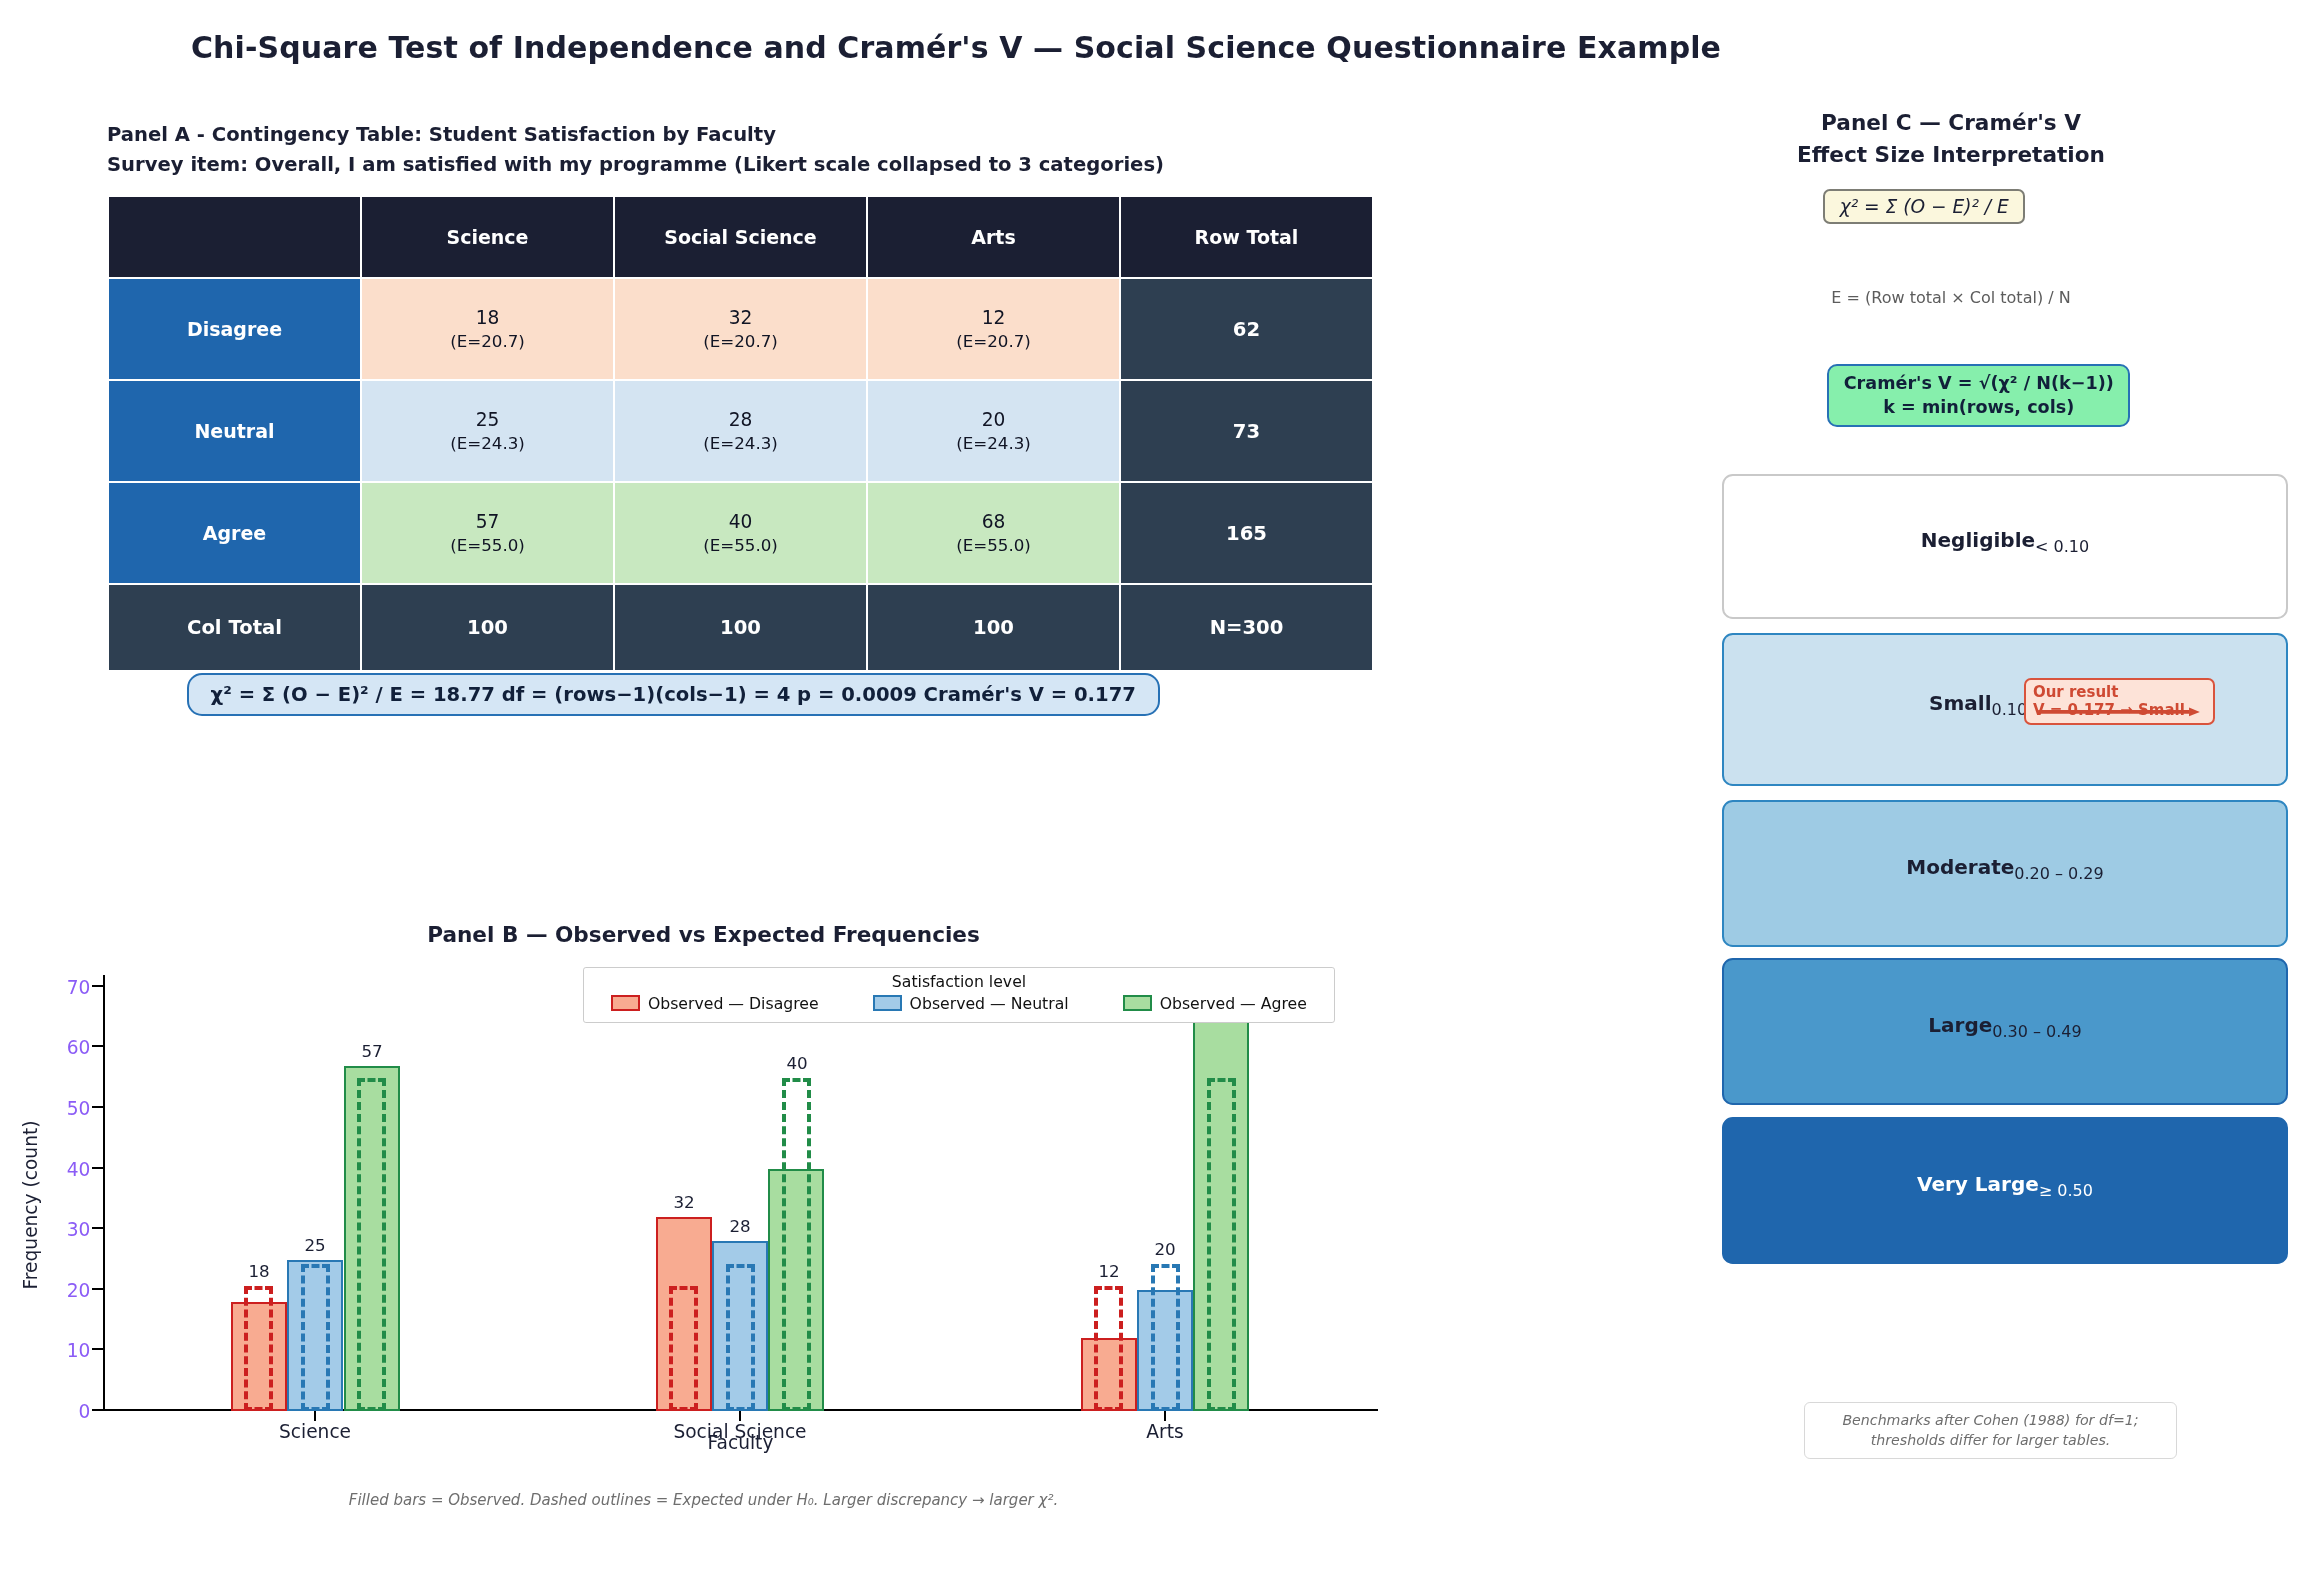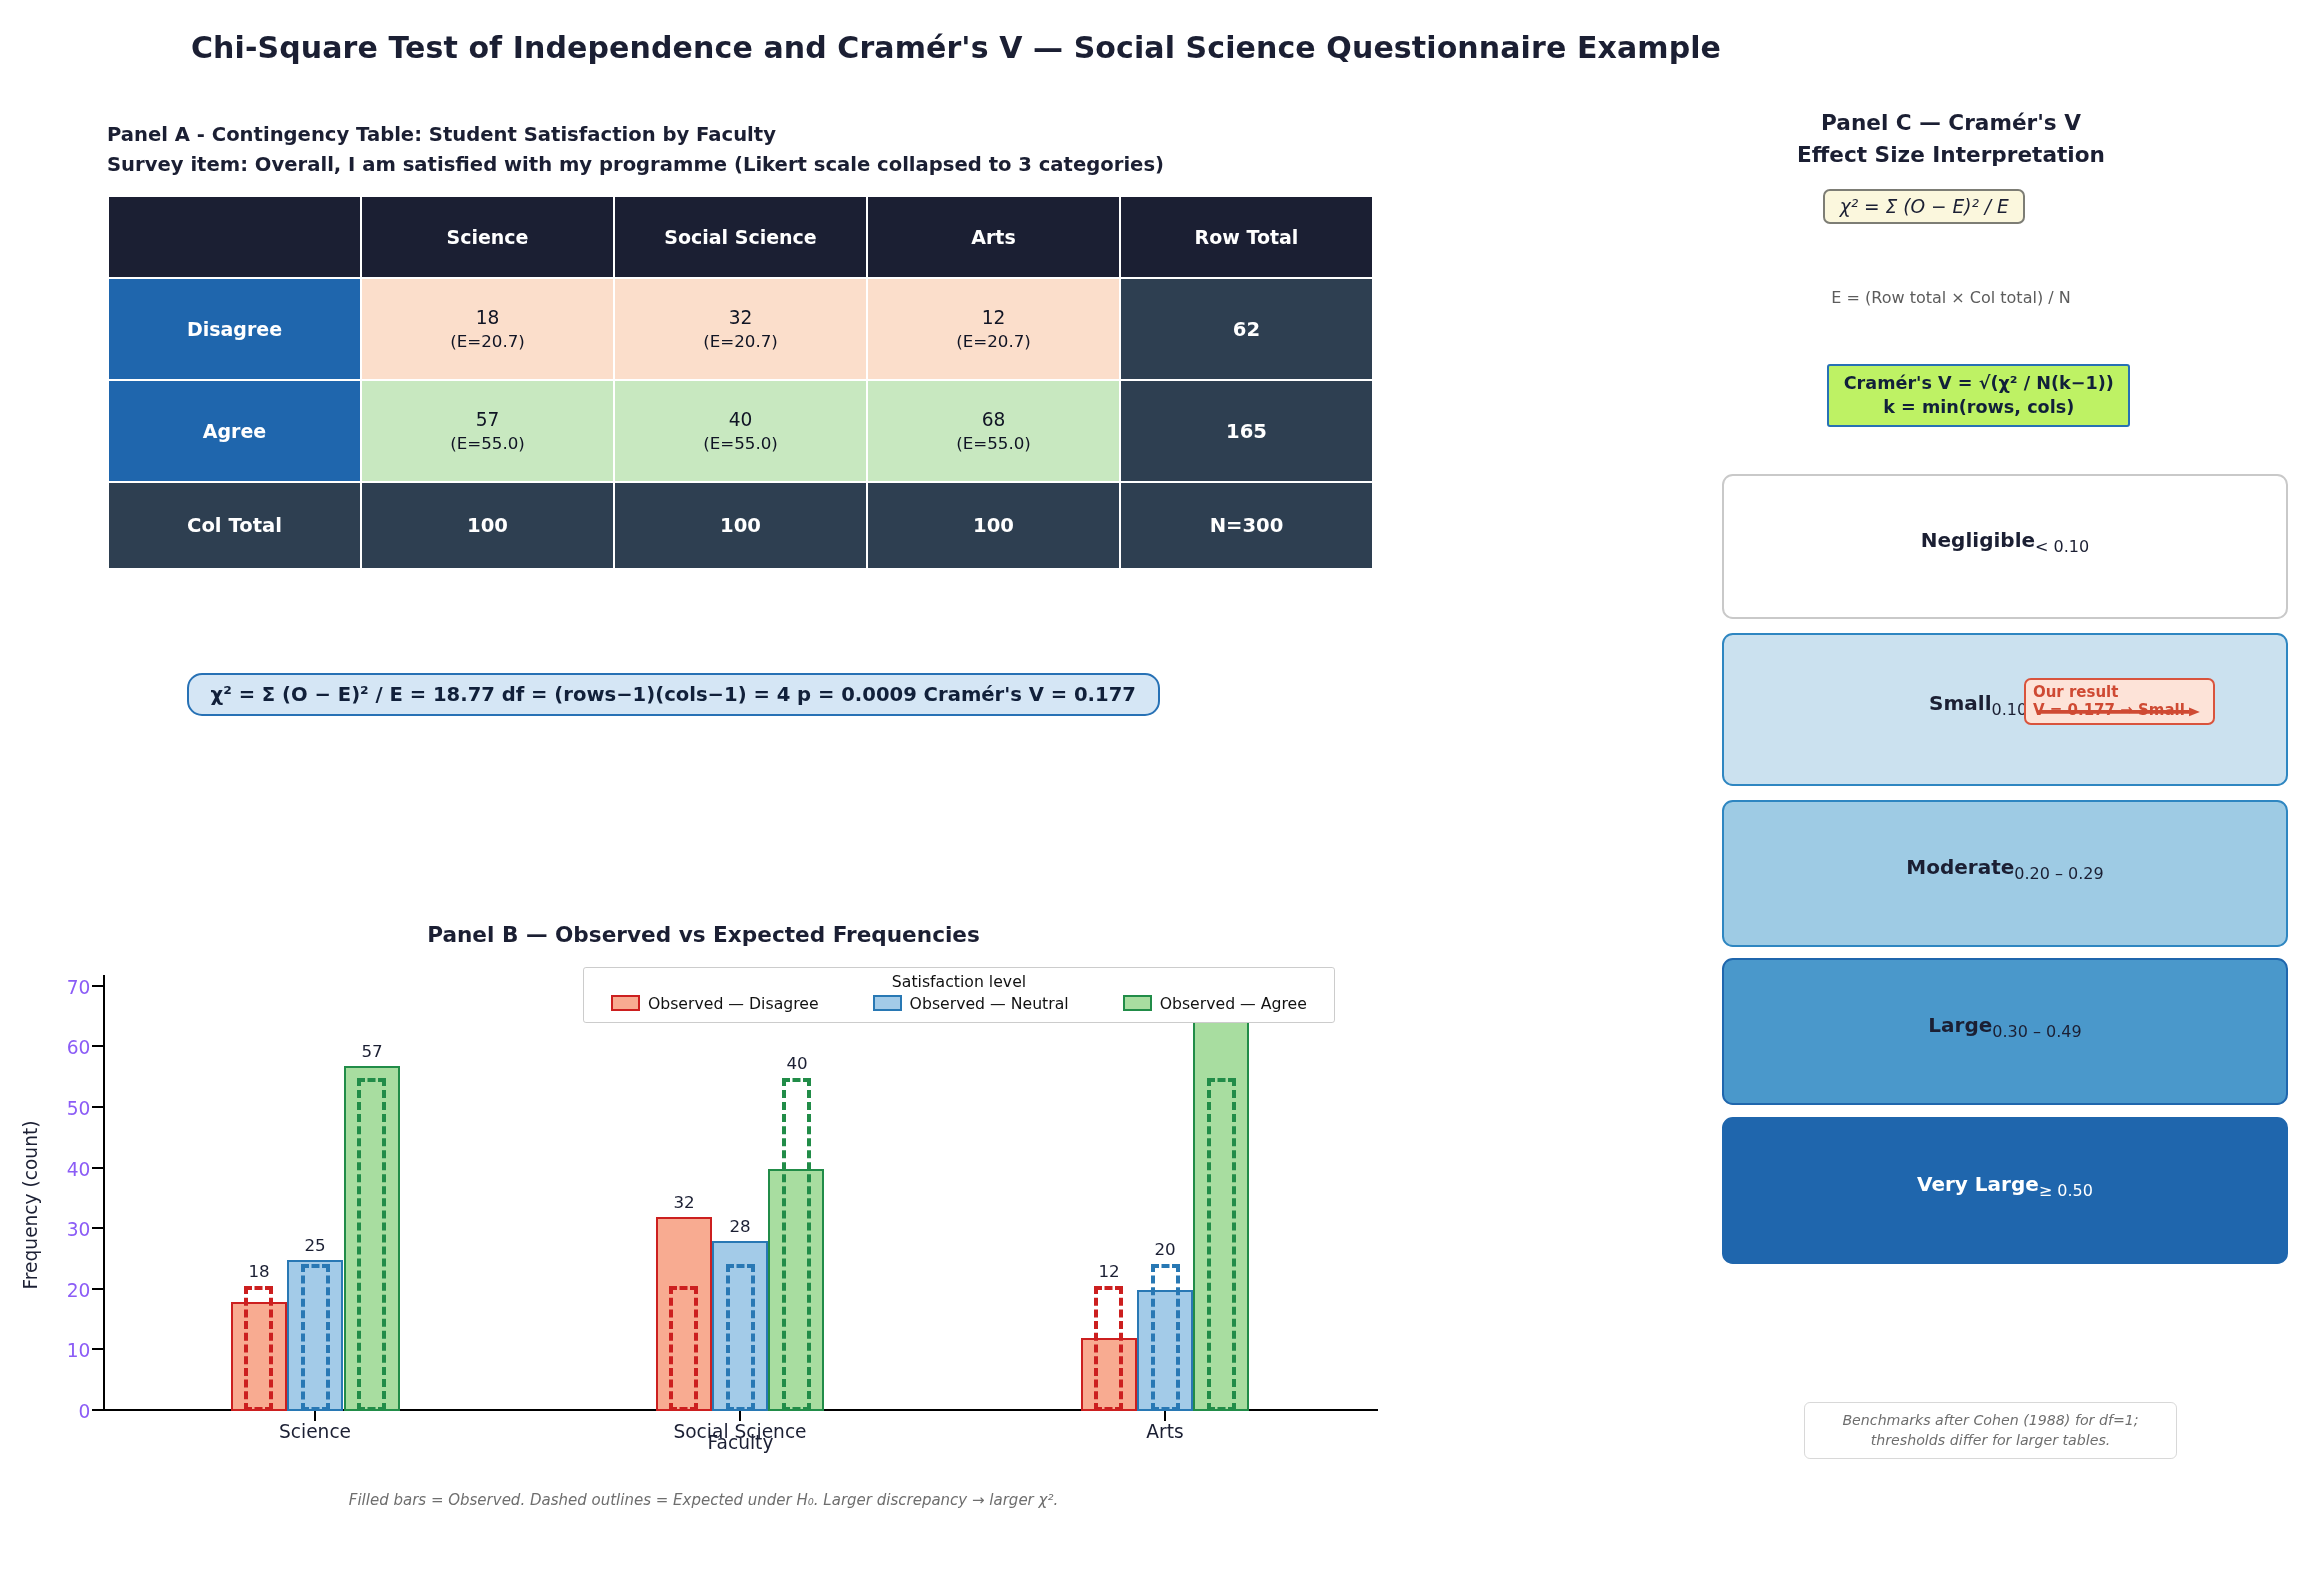--- a/index.html
+++ b/index.html
@@ -78,21 +78,21 @@
   
   #panelC-title{position:absolute;left:1706px;top:107px;width:490px;text-align:center;
       font-size:21.6px;font-weight:bold;line-height:1.5;}
   #panelC-title div{white-space:nowrap;}
   #chi-formula{position:absolute;left:1799px;top:189px;
       background:#fbf7dd;border:2px solid #7d7d75;border-radius:6.9px;
       padding:4.9px 14.7px;font-size:18.6px;font-style:italic;color:#1b1f33;white-space:nowrap;margin-left:24px;}
   #e-formula{position:absolute;left:1706px;top:288px;width:490px;text-align:center;
       font-size:16px;color:#5c5c5c;white-space:nowrap;}
   #v-formula{position:absolute;left:1827px;top:364px;
-      background:#bef264;border:2.5px solid #2771b5;border-radius:3px;
+      background:#86efac;border:2.5px solid #2771b5;border-radius:10px;
       padding:5.9px 14.7px;font-size:17.6px;font-weight:bold;color:#11203a;
       text-align:center;line-height:1.35;white-space:nowrap;}
 
   .band{position:absolute;left:1722px;width:566px;box-sizing:border-box;
       border-radius:10.8px;display:flex;
       align-items:center;justify-content:center;}
   .band .blabel{font-size:20px;font-weight:bold;margin-bottom:12.7px;}
   .band .brange{font-size:16px;}
 
   #result-callout{position:absolute;left:2024px;top:678px;width:191px;
@@ -136,20 +136,36 @@
           </td>
           <td class="cell c-dis">
             <span class="obs">32</span>
             <span class="exp">(E=20.7)</span>
           </td>
           <td class="cell c-dis">
             <span class="obs">12</span>
             <span class="exp">(E=20.7)</span>
           </td>
           <td class="tot">62</td>
+        </tr>
+        <tr>
+          <td class="rowhdr">Neutral</td>
+          <td class="cell c-neu">
+            <span class="obs">25</span>
+            <span class="exp">(E=24.3)</span>
+          </td>
+          <td class="cell c-neu">
+            <span class="obs">28</span>
+            <span class="exp">(E=24.3)</span>
+          </td>
+          <td class="cell c-neu">
+            <span class="obs">20</span>
+            <span class="exp">(E=24.3)</span>
+          </td>
+          <td class="tot">73</td>
         </tr>
         <tr>
           <td class="rowhdr">Agree</td>
           <td class="cell c-agr">
             <span class="obs">57</span>
             <span class="exp">(E=55.0)</span>
           </td>
           <td class="cell c-agr">
             <span class="obs">40</span>
             <span class="exp">(E=55.0)</span>

